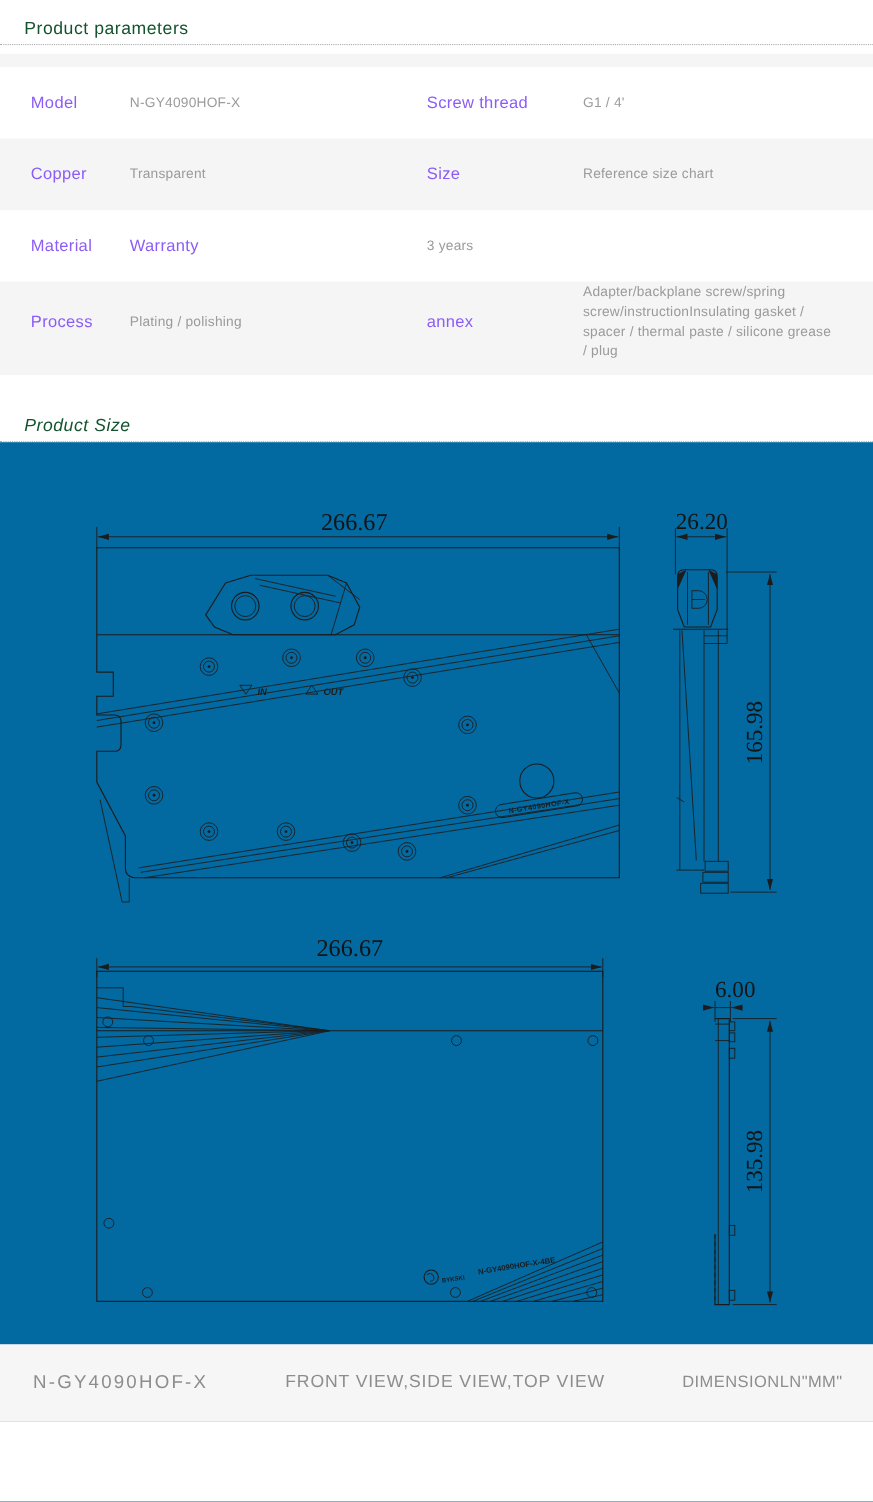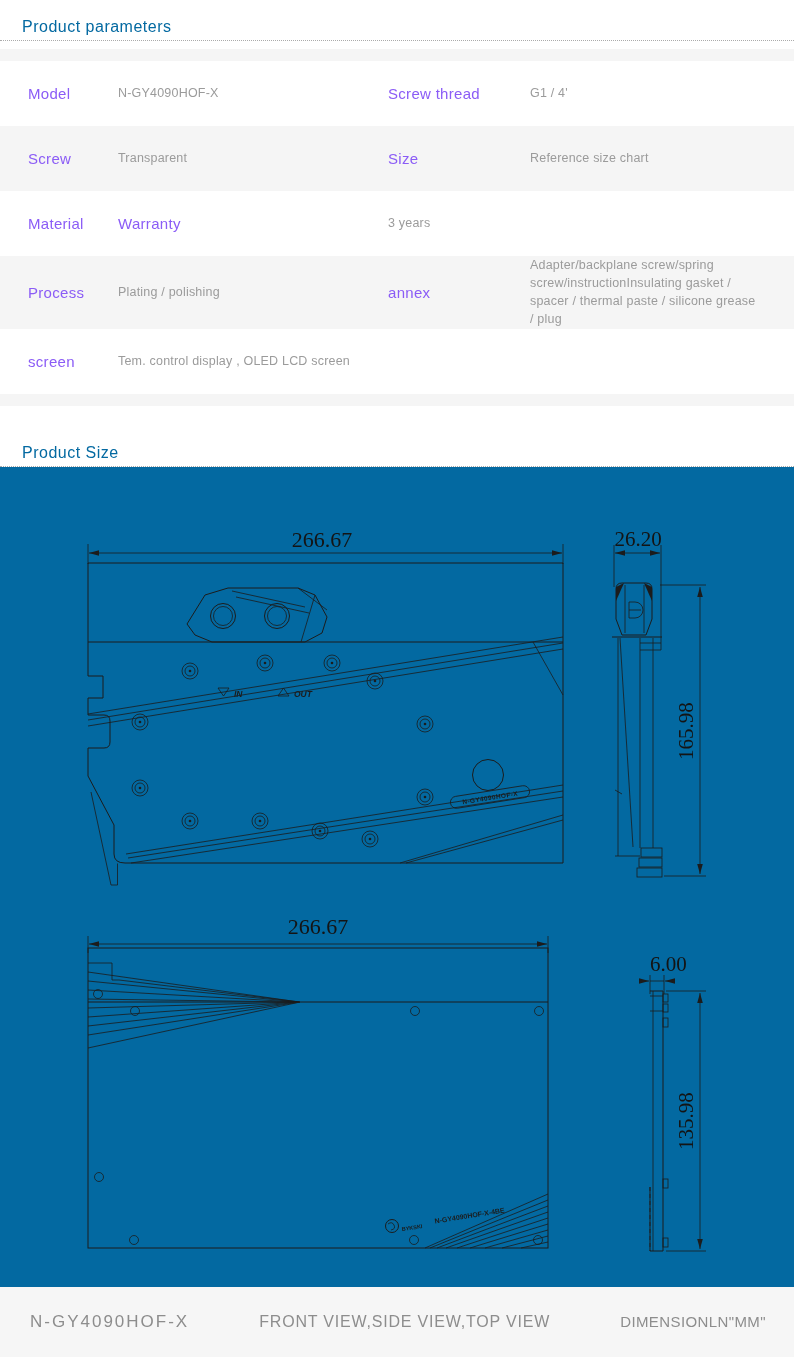--- a/index.html
+++ b/index.html
@@ -1,25 +1,25 @@
 <!DOCTYPE html>
 <html><head>
 <meta charset="utf-8">
 <style>
   html,body{margin:0;padding:0;background:#ffffff;}
   body{width:794px;font-family:"Liberation Sans", sans-serif;-webkit-font-smoothing:antialiased;}
   .section-header{
     padding:18px 0 4px 22px;
     font-size:16px;
-    color:#0369a1;
+    color:#14532d;
     letter-spacing:.5px;
     border-bottom:1px dotted #ababab;
     background:#ffffff;
   }
-  .section-header.second{padding-top:38px;}
+  .section-header.second{padding-top:38px;font-style:italic;}
   .table-wrap{background:#ffffff;}
   .table-strip{height:12px;background:#f5f5f5;margin-top:8px;}
   .table-strip.bottom{margin-top:0;}
   .spec-row{
     display:grid;
     grid-template-columns:90px 270px 142px 1fr;
     align-items:center;
     padding:0 28px;
     min-height:65px;
   }
@@ -56,45 +56,39 @@
   <div class="table-strip"></div>
 
   <div class="spec-row">
     <div class="spec-label">Model</div>
     <div class="spec-value">N-GY4090HOF-X</div>
     <div class="spec-label">Screw thread</div>
     <div class="spec-value">G1 / 4'</div>
   </div>
 
   <div class="spec-row alt">
-    <div class="spec-label">Screw</div>
+    <div class="spec-label">Copper</div>
     <div class="spec-value">Transparent</div>
     <div class="spec-label">Size</div>
     <div class="spec-value">Reference size chart</div>
   </div>
 
   <div class="spec-row">
     <div class="spec-label">Material</div>
     <div class="spec-label">Warranty</div>
     <div class="spec-value">3 years</div>
   </div>
 
   <div class="spec-row alt">
     <div class="spec-label">Process</div>
     <div class="spec-value">Plating / polishing</div>
     <div class="spec-label">annex</div>
     <div class="spec-value">Adapter/backplane screw/spring screw/instructionInsulating gasket / spacer / thermal paste / silicone grease / plug</div>
   </div>
 
-  <div class="spec-row">
-    <div class="spec-label">screen</div>
-    <div class="spec-value">Tem. control display , OLED LCD screen</div>
-    <div class="spec-label"></div>
-    <div class="spec-value"></div>
-  </div>
 
   <div class="table-strip bottom"></div>
 </div>
 
 <div class="section-header second">Product Size</div>
 
 <div class="diagram-section">
 <svg width="794" height="820" viewBox="0 0 794 820">
   <defs>
     <marker id="ae" markerWidth="11" markerHeight="8" refX="10" refY="4" orient="auto-start-reverse" markerUnits="userSpaceOnUse">

